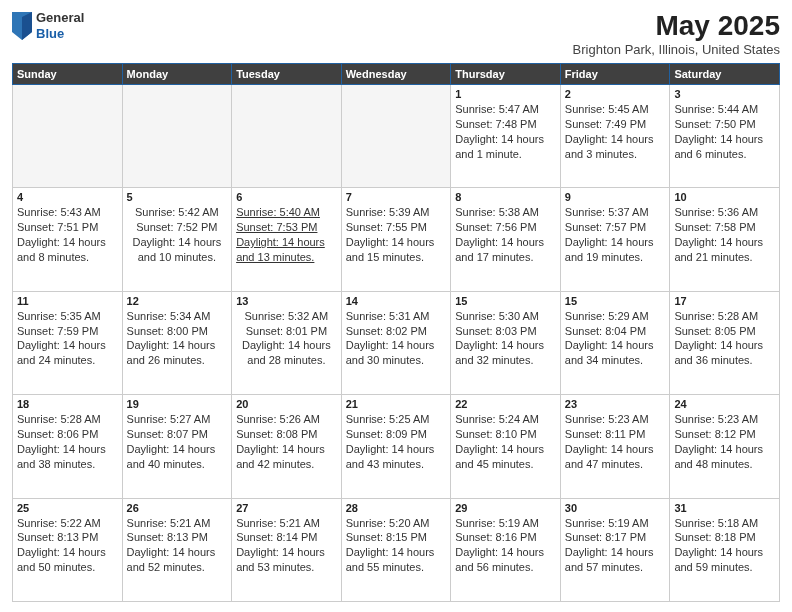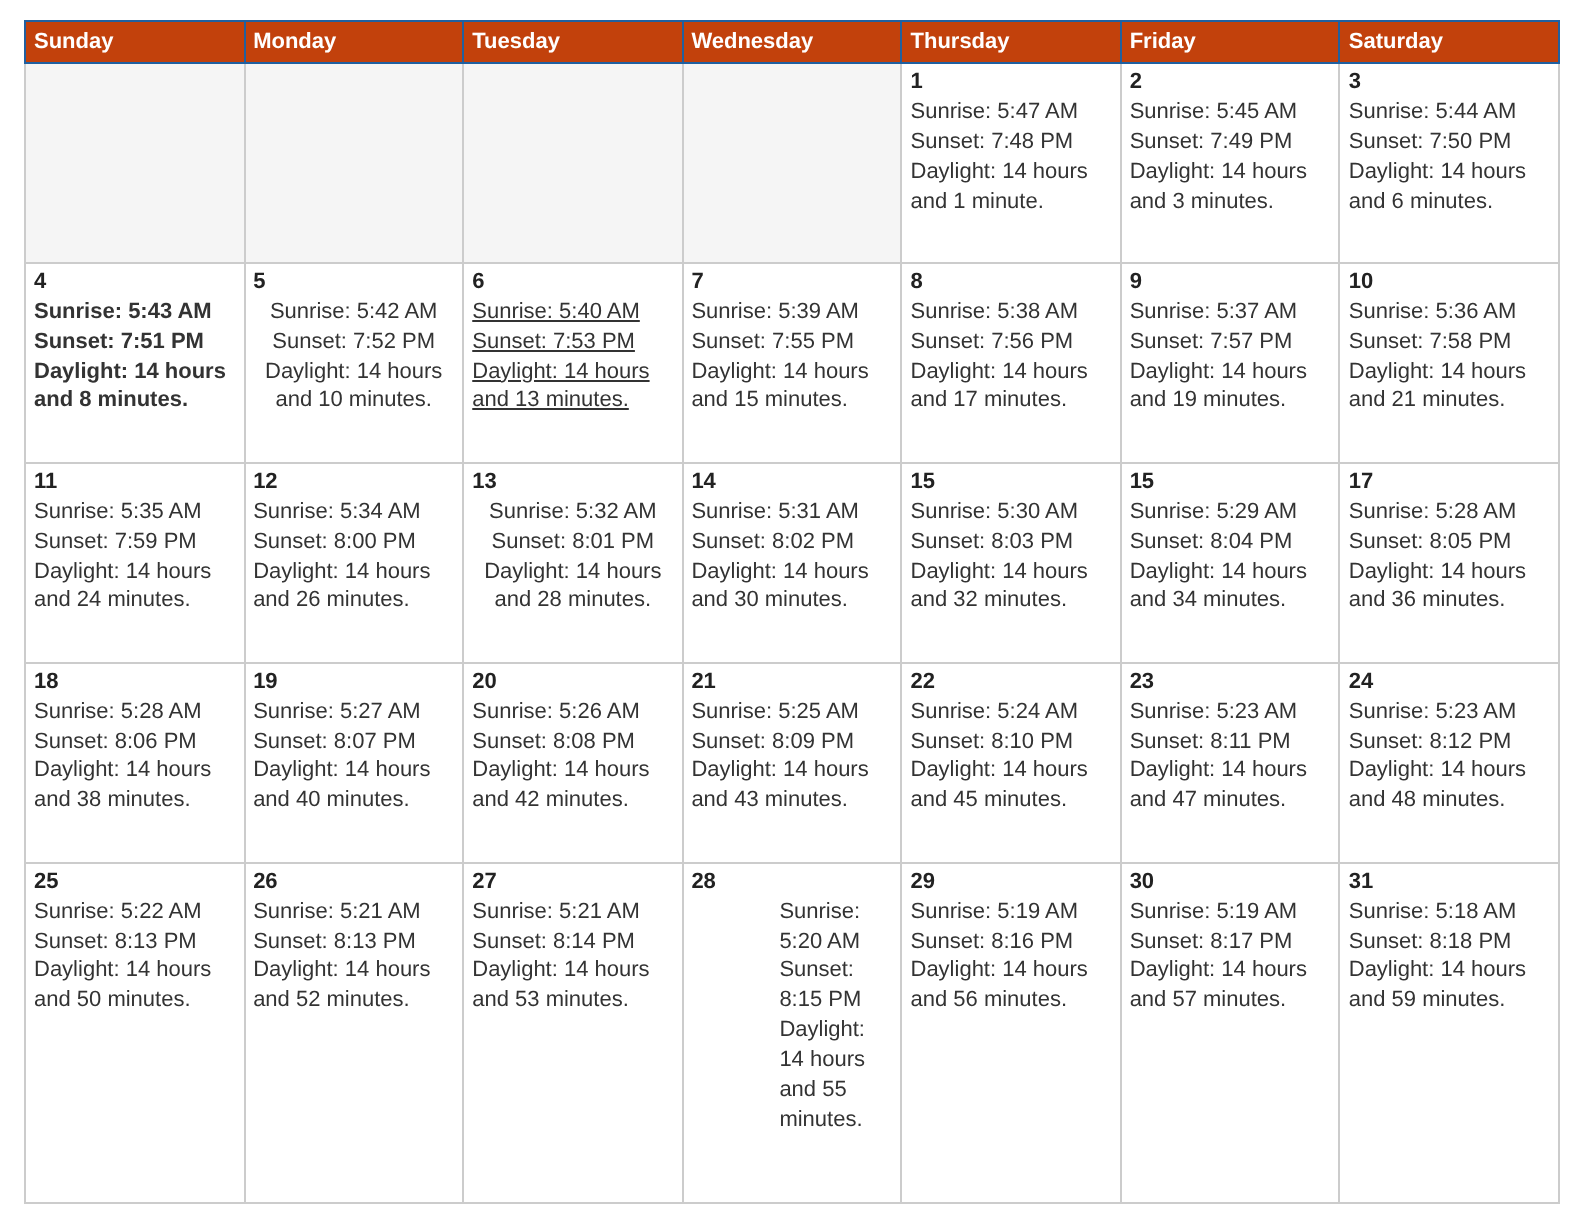--- a/index.html
+++ b/index.html
@@ -55,21 +55,21 @@
       color: #444;
     }
     .calendar {
       flex: 1;
       border: 1px solid #ccc;
       border-collapse: collapse;
       width: 100%;
       table-layout: fixed;
     }
     .calendar th {
-      background-color: #c2410c;
+      background-color: #404040;
       color: #fff;
       font-size: 11px;
       font-weight: bold;
       padding: 4px 4px;
       border: 1px solid #2060a0;
       text-align: left;
     }
     .calendar td {
       border: 1px solid #ccc;
       vertical-align: top;
@@ -95,20 +95,36 @@
     .day-info {
       font-size: 11px;
       color: #333;
       line-height: 1.35;
     }
   </style>
 </head>
 <body>
 
 <div class="page">
+  <div class="header">
+    <div class="logo">
+      <svg class="logo-icon" viewBox="0 0 20 28" xmlns="http://www.w3.org/2000/svg">
+        <polygon points="0,0 20,0 20,20 10,28 0,20" fill="#2e75b6"></polygon>
+        <polygon points="10,5 20,0 20,20 10,28" fill="#1a5090"></polygon>
+      </svg>
+      <div class="logo-text">
+        <span class="logo-general">General</span>
+        <span class="logo-blue">Blue</span>
+      </div>
+    </div>
+    <div class="title-section">
+      <div class="main-title">May 2025</div>
+      <div class="subtitle">Brighton Park, Illinois, United States</div>
+    </div>
+  </div>
 
   <table class="calendar">
     <thead>
       <tr>
       <th>Sunday</th>
           <th>Monday</th>
           <th>Tuesday</th>
           <th>Wednesday</th>
           <th>Thursday</th>
           <th>Friday</th>
@@ -139,21 +155,21 @@
             <span class="day-number">3</span>
             <div class="day-info" style="white-space: pre-line;">Sunrise: 5:44 AM
 Sunset: 7:50 PM
 Daylight: 14 hours
 and 6 minutes.</div>
           </td>
         </tr>
         <tr>
           <td>
             <span class="day-number">4</span>
-            <div class="day-info" style="white-space: pre-line; font-weight: bold;">Sunrise: 5:43 AM
+            <div class="day-info" style="white-space: pre-line;">Sunrise: 5:43 AM
 Sunset: 7:51 PM
 Daylight: 14 hours
 and 8 minutes.</div>
           </td>
           <td>
             <span class="day-number">5</span>
             <div class="day-info" style="white-space: pre-line; text-align: center;">Sunrise: 5:42 AM
 Sunset: 7:52 PM
 Daylight: 14 hours
 and 10 minutes.</div>
@@ -313,21 +329,21 @@
           </td>
           <td>
             <span class="day-number">27</span>
             <div class="day-info" style="white-space: pre-line;">Sunrise: 5:21 AM
 Sunset: 8:14 PM
 Daylight: 14 hours
 and 53 minutes.</div>
           </td>
           <td>
             <span class="day-number">28</span>
-            <div class="day-info" style="white-space: pre-line; margin-left: 44px;">Sunrise: 5:20 AM
+            <div class="day-info" style="white-space: pre-line;">Sunrise: 5:20 AM
 Sunset: 8:15 PM
 Daylight: 14 hours
 and 55 minutes.</div>
           </td>
           <td>
             <span class="day-number">29</span>
             <div class="day-info" style="white-space: pre-line;">Sunrise: 5:19 AM
 Sunset: 8:16 PM
 Daylight: 14 hours
 and 56 minutes.</div>

